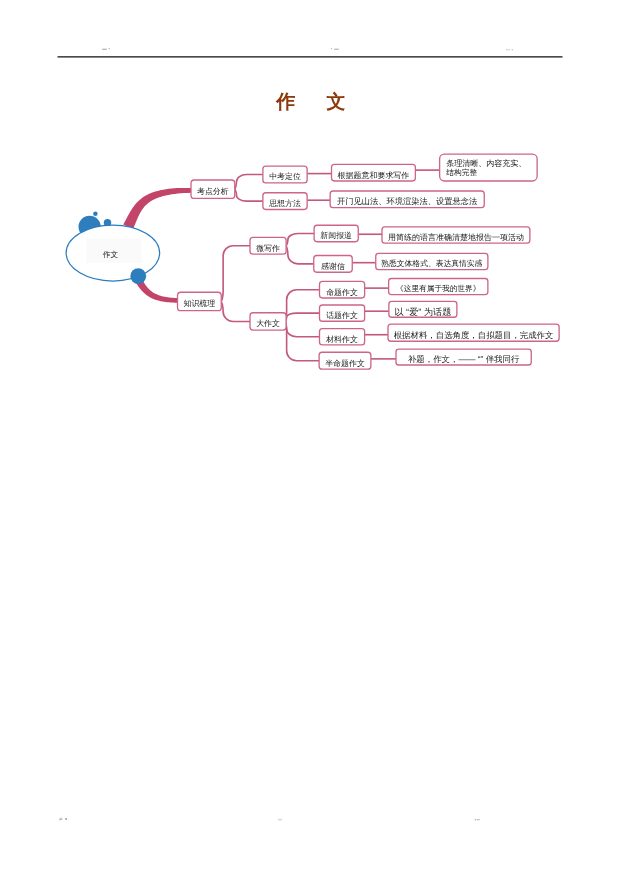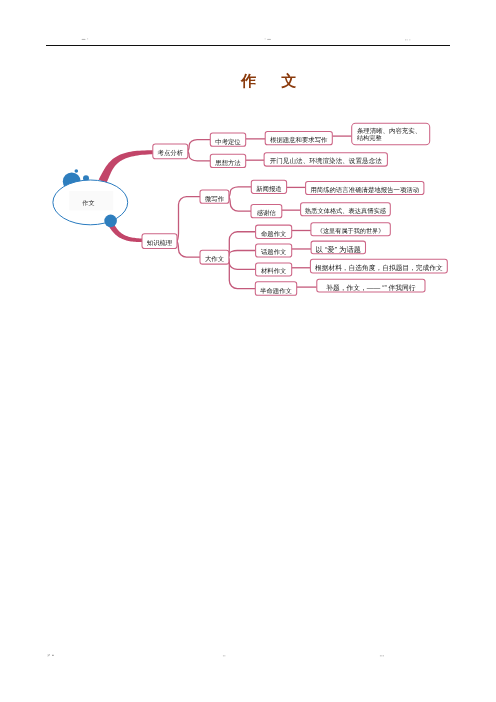--- a/index.html
+++ b/index.html
@@ -1,21 +1,21 @@
 <!DOCTYPE html>
 <html><head>
 <meta charset="utf-8">
 <title>作文</title>
 <style>
   html,body{margin:0;padding:0;}
   body{width:496px;height:702px;background:#ffffff;font-family:"Liberation Sans",sans-serif;overflow:hidden;position:relative;-webkit-font-smoothing:antialiased;text-rendering:geometricPrecision;}
   .page{position:absolute;left:0;top:0;width:496px;height:702px;background:#fff;}
   .hdr-line{position:absolute;left:45.8px;top:44.6px;width:404.4px;height:1.5px;background:#101010;}
   .faint{position:absolute;color:#dcdcdc;font-size:5.5px;font-family:"Liberation Serif",serif;white-space:nowrap;letter-spacing:.3px;}
-  .title{position:absolute;left:221.0px;top:75.0px;color:#8a3a0c;font-size:15.2px;font-weight:bold;letter-spacing:10.6px;line-height:14px;font-family:"Liberation Serif",serif;white-space:pre;margin-left:20px;}
+  .title{position:absolute;left:221.0px;top:75.0px;color:#8a3a0c;font-size:15.2px;font-weight:bold;letter-spacing:10.6px;line-height:14px;font-family:"Liberation Serif",serif;white-space:pre;}
   #mm{position:absolute;left:0;top:0;width:496px;height:702px;}
   .nlbl{font-size:6.4px;fill:#161616;font-family:"Liberation Sans",sans-serif;text-anchor:middle;dominant-baseline:middle;}
 </style>
 </head>
 <body>
 
 <div class="page">
   <div class="hdr-line"></div>
   <div class="title">作 文</div>
   <div id="faint-layer">

